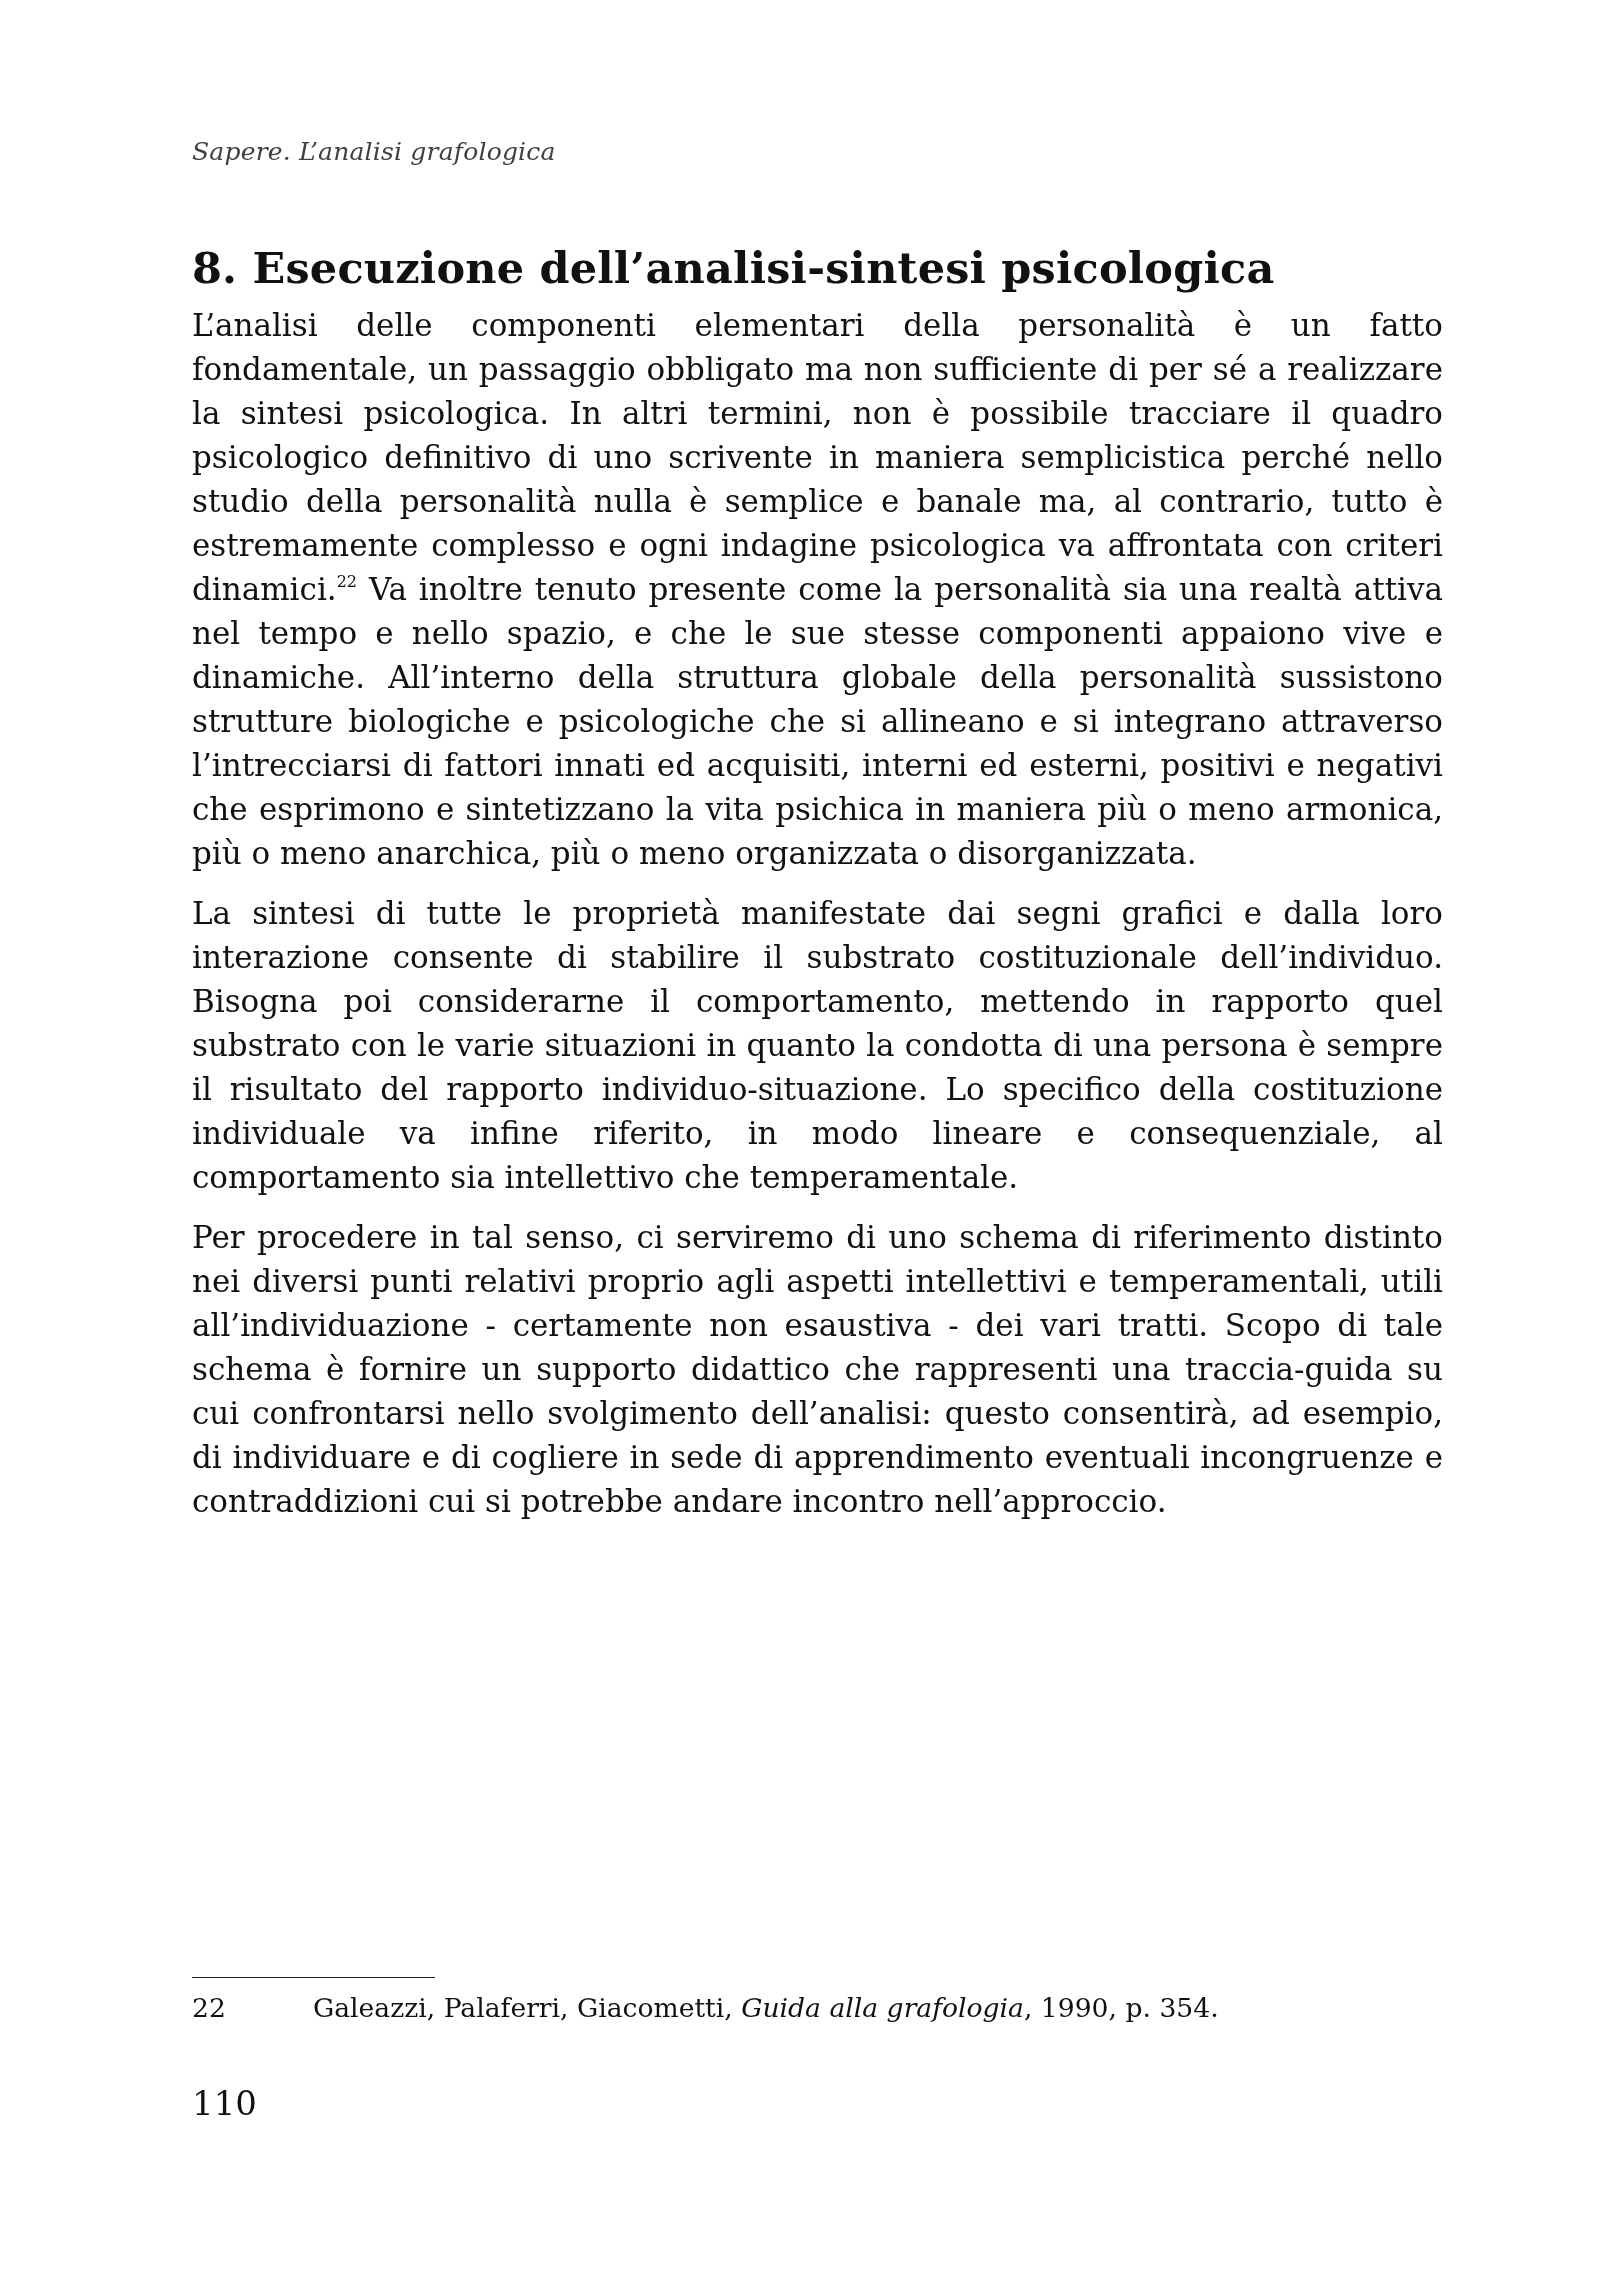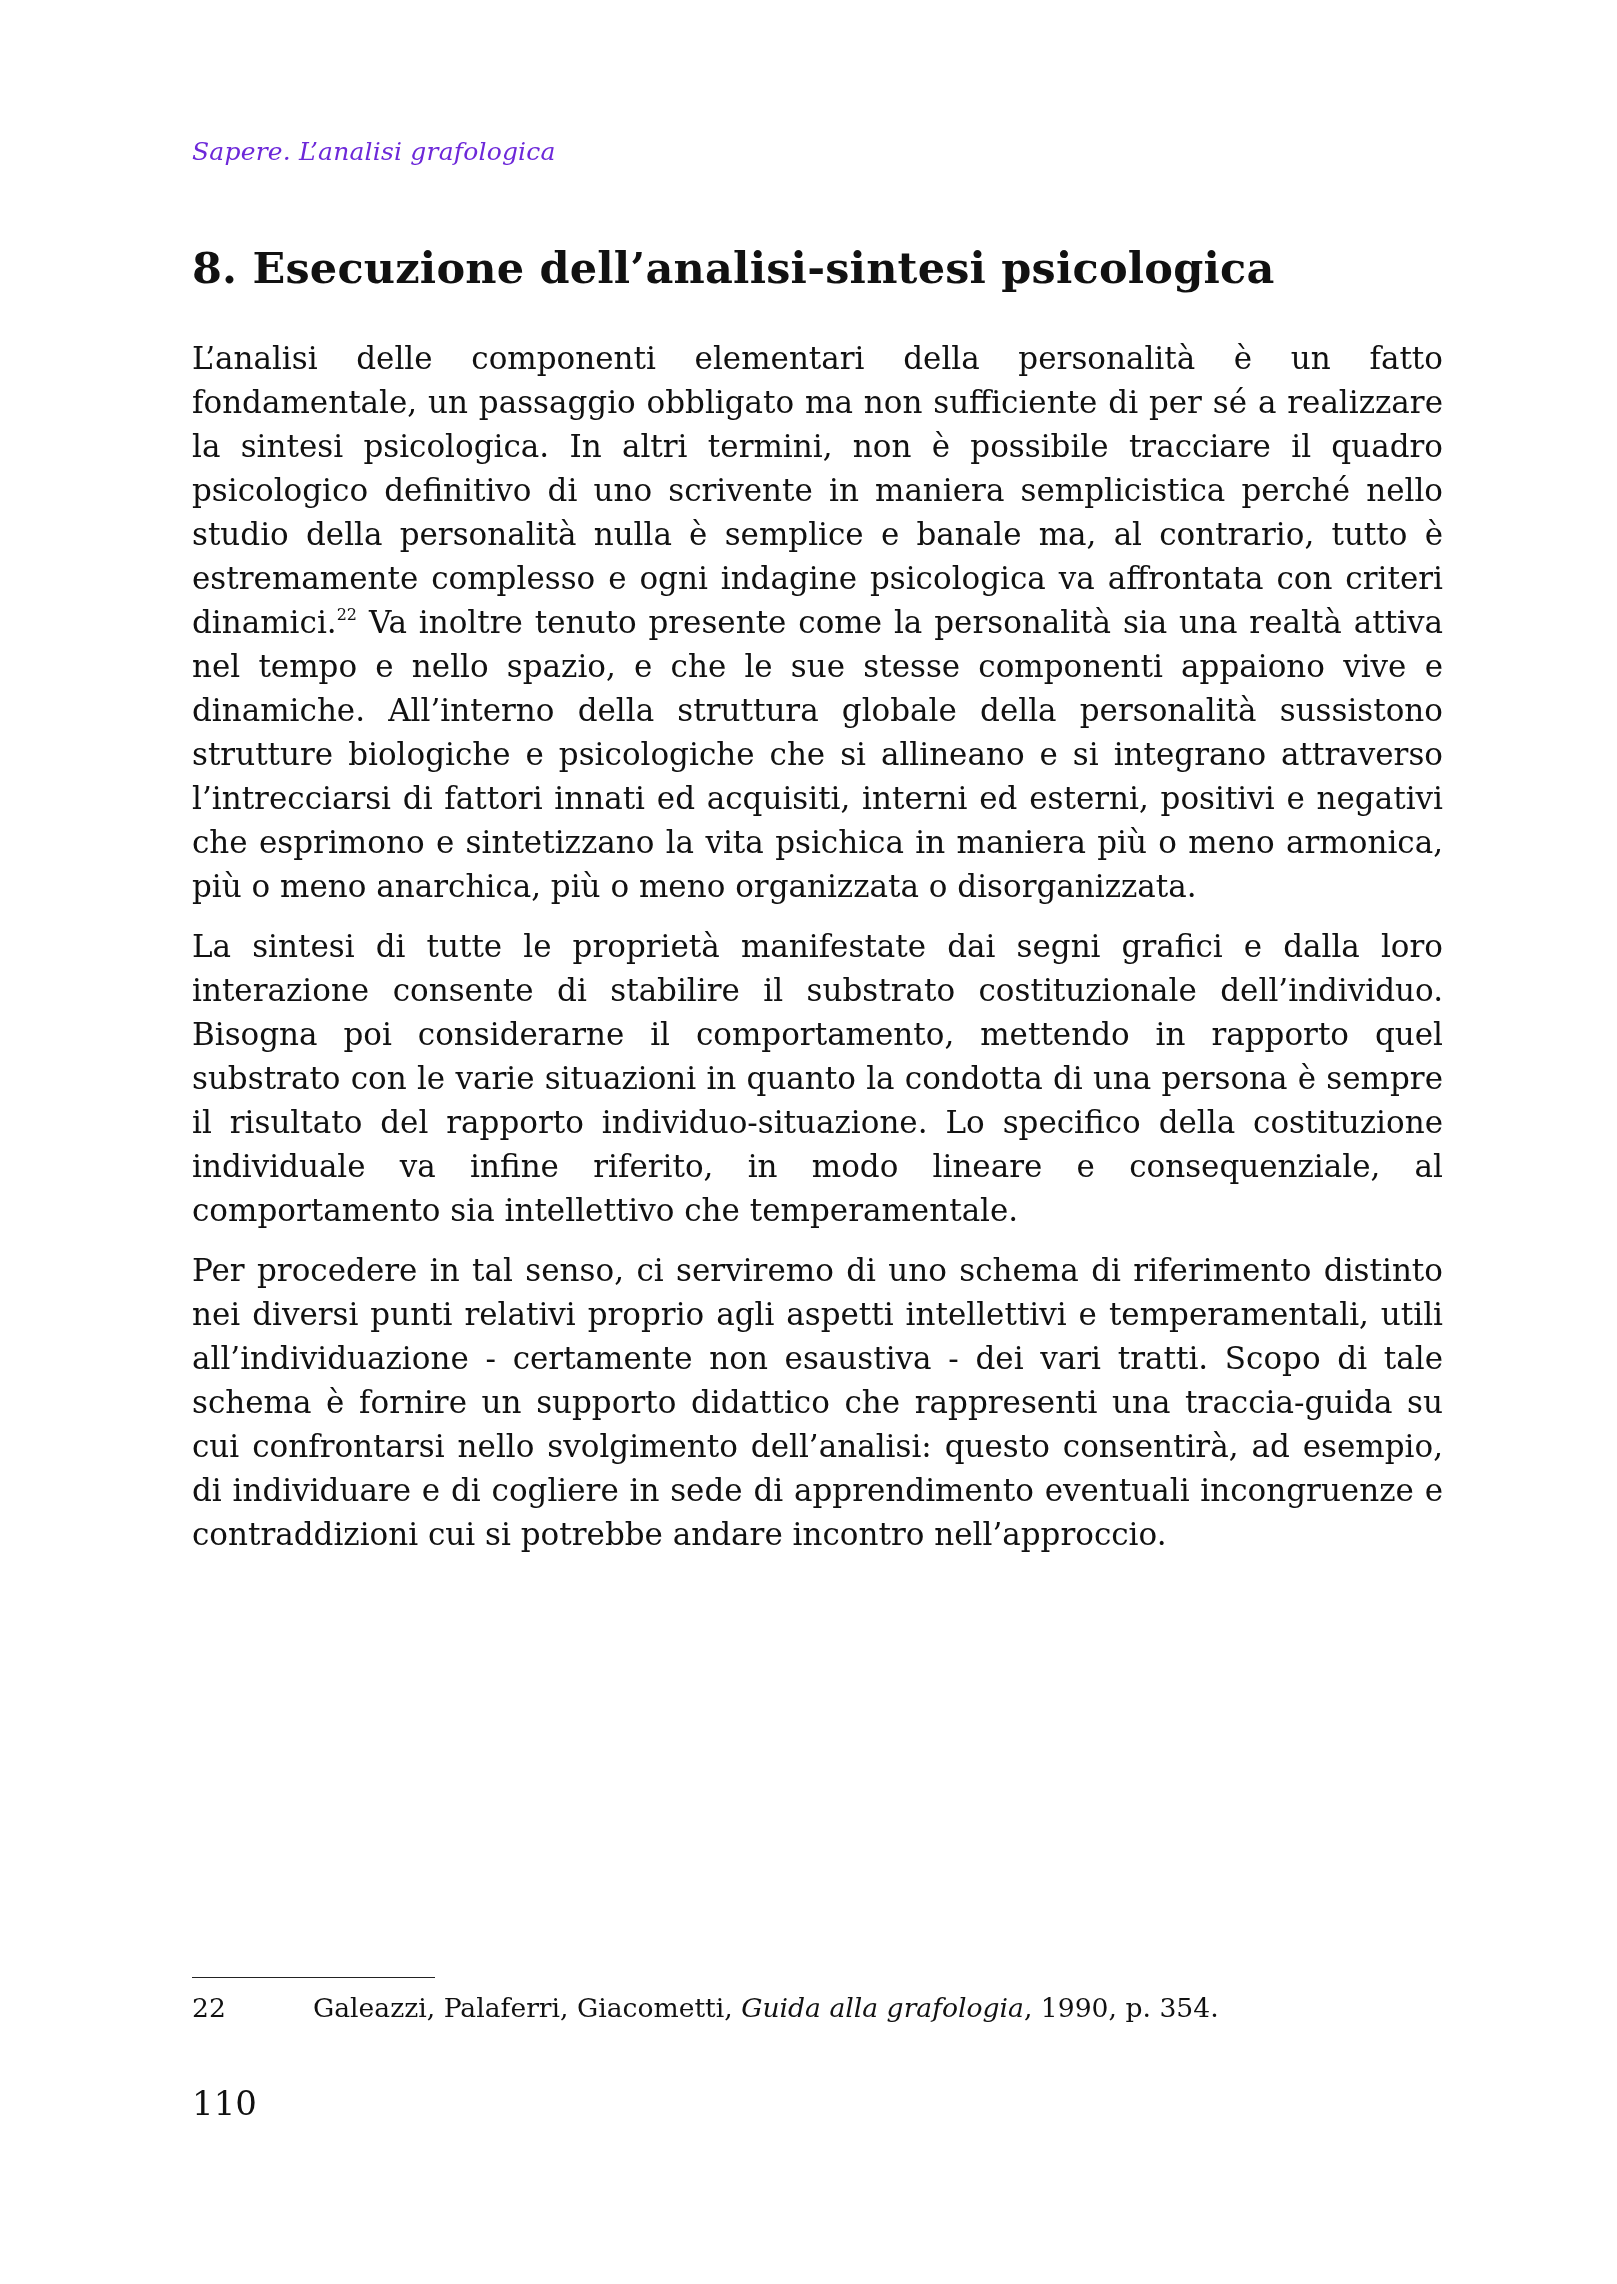--- a/index.html
+++ b/index.html
@@ -21,37 +21,37 @@
       top: 0;
       width: 1251px;
     }
     .running-header {
       position: absolute;
       top: 137px;
       left: 0;
       font-style: italic;
       font-size: 25px;
       letter-spacing: 0.2px;
-      color: #6d28d9;
+      color: #404040;
       white-space: nowrap;
     }
     .chapter-title {
       position: absolute;
       top: 240px;
       left: 0;
       margin: 0;
       font-weight: bold;
       font-size: 43px;
       line-height: 56px;
       letter-spacing: 0.2px;
       white-space: nowrap;
     }
     .body-text {
       position: absolute;
-      top: 336px;
+      top: 303px;
       left: 0;
       width: 1251px;
     }
     .para {
       margin: 0 0 16px 0;
       font-size: 31px;
       line-height: 44px;
       text-align: justify;
       text-align-last: left;
       hyphens: none;

